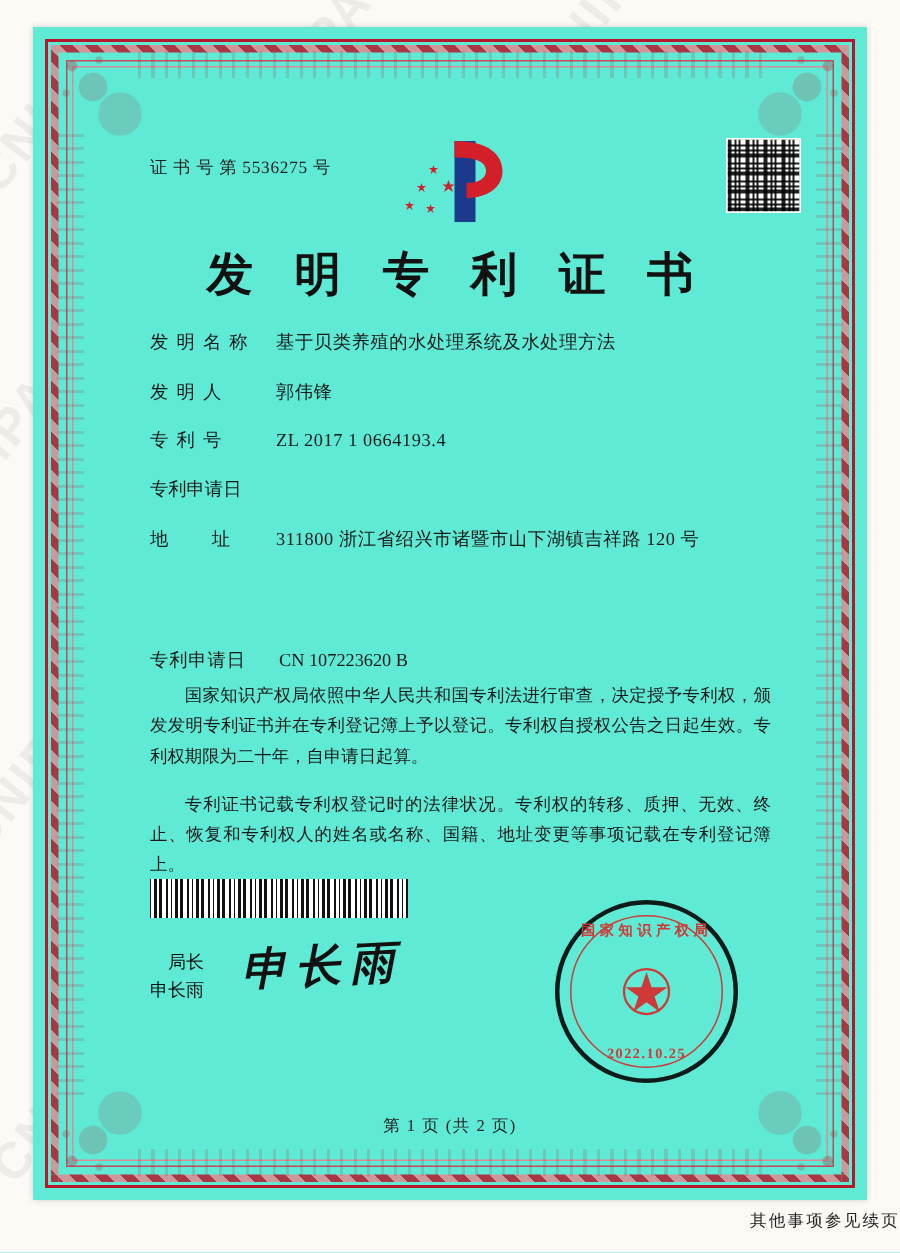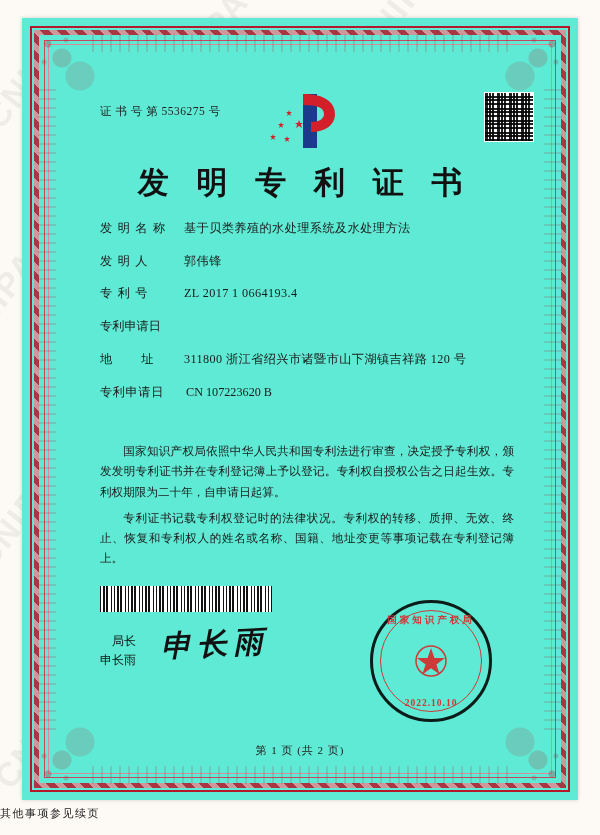--- a/index.html
+++ b/index.html
@@ -140,28 +140,28 @@
     flex:0 0 84px;
     letter-spacing:0px;
     white-space:nowrap;
   }
   .flabel.sp2{letter-spacing:1.2px;}
   .flabel.sp3{letter-spacing:13px;}
   .fval{flex:1;letter-spacing:.4px;}
   .frow.two .flabel2{
     width:86px;flex:0 0 86px;text-align:left;letter-spacing:.6px;
   }
-  .frow.two .fval2{flex:0 0 170px;}
+  .frow.two .fval2{flex:0 0 170px;margin-top:48px;}
   .paras{
     position:absolute;left:44px;right:30px;top:390px;
     font-size:11.6px;color:#1a1a1a;
     line-height:1.75;
     text-align:justify;
   }
-  .paras p{margin:0 0 6px 0;text-indent:2em;}
+  .paras p{margin:12px 0 6px 0;text-indent:2em;}
   
   .barcode{
     position:absolute;left:44px;top:534px;
     width:172px;height:26px;
     background:repeating-linear-gradient(90deg,
       #111 0 1px, #fff 1px 3px, #111 3px 5px, #fff 5px 6px,
       #111 6px 8px, #fff 8px 11px, #111 11px 12px, #fff 12px 14px);
   }
   .signature-block{
     position:absolute;left:44px;top:580px;
@@ -199,21 +199,21 @@
     font-size:9.5px;letter-spacing:3px;color:#d22;font-weight:700;
   }
   .seal .txt-top{top:11px;}
   .seal .txt-bot{bottom:11px;letter-spacing:1px;}
   .page-no{
     position:absolute;left:0;right:0;bottom:8px;
     text-align:center;font-size:11px;color:#222;letter-spacing:1px;
   }
   .footer-note{
     position:absolute;left:0;right:0;top:806px;
-    text-align:left;
+    text-align:right;
     font-size:11px;color:#222;letter-spacing:1.5px;
     z-index:2;
   }
 </style>
 </head>
 <body>
 
 <div class="watermarks">
   <div class="wm" style="left:-30px;top:60px;">CNIPA</div>
   <div class="wm" style="left:150px;top:20px;">CNIPA</div>
@@ -311,20 +311,20 @@
     </div>
     <div class="sig-hand">申长雨</div>
 
     <div class="seal">
       <div class="ring"></div>
       <div class="txt-top">国家知识产权局</div>
       <svg class="star" viewBox="0 0 40 40">
         <circle cx="20" cy="20" r="15" fill="none" stroke="#dd2222" stroke-width="1.5"></circle>
         <polygon points="20,7 23.4,17.1 34,17.1 25.4,23.4 28.8,33.5 20,27.2 11.2,33.5 14.6,23.4 6,17.1 16.6,17.1" fill="#dd2222"></polygon>
       </svg>
-      <div class="txt-bot">2022.10.10</div>
+      <div class="txt-bot">2022.10.25</div>
     </div>
 
     <div class="page-no">第 1 页 (共 2 页)</div>
   </div>
 </div>
 
 <div class="footer-note">其他事项参见续页</div>
 
 </body></html>

